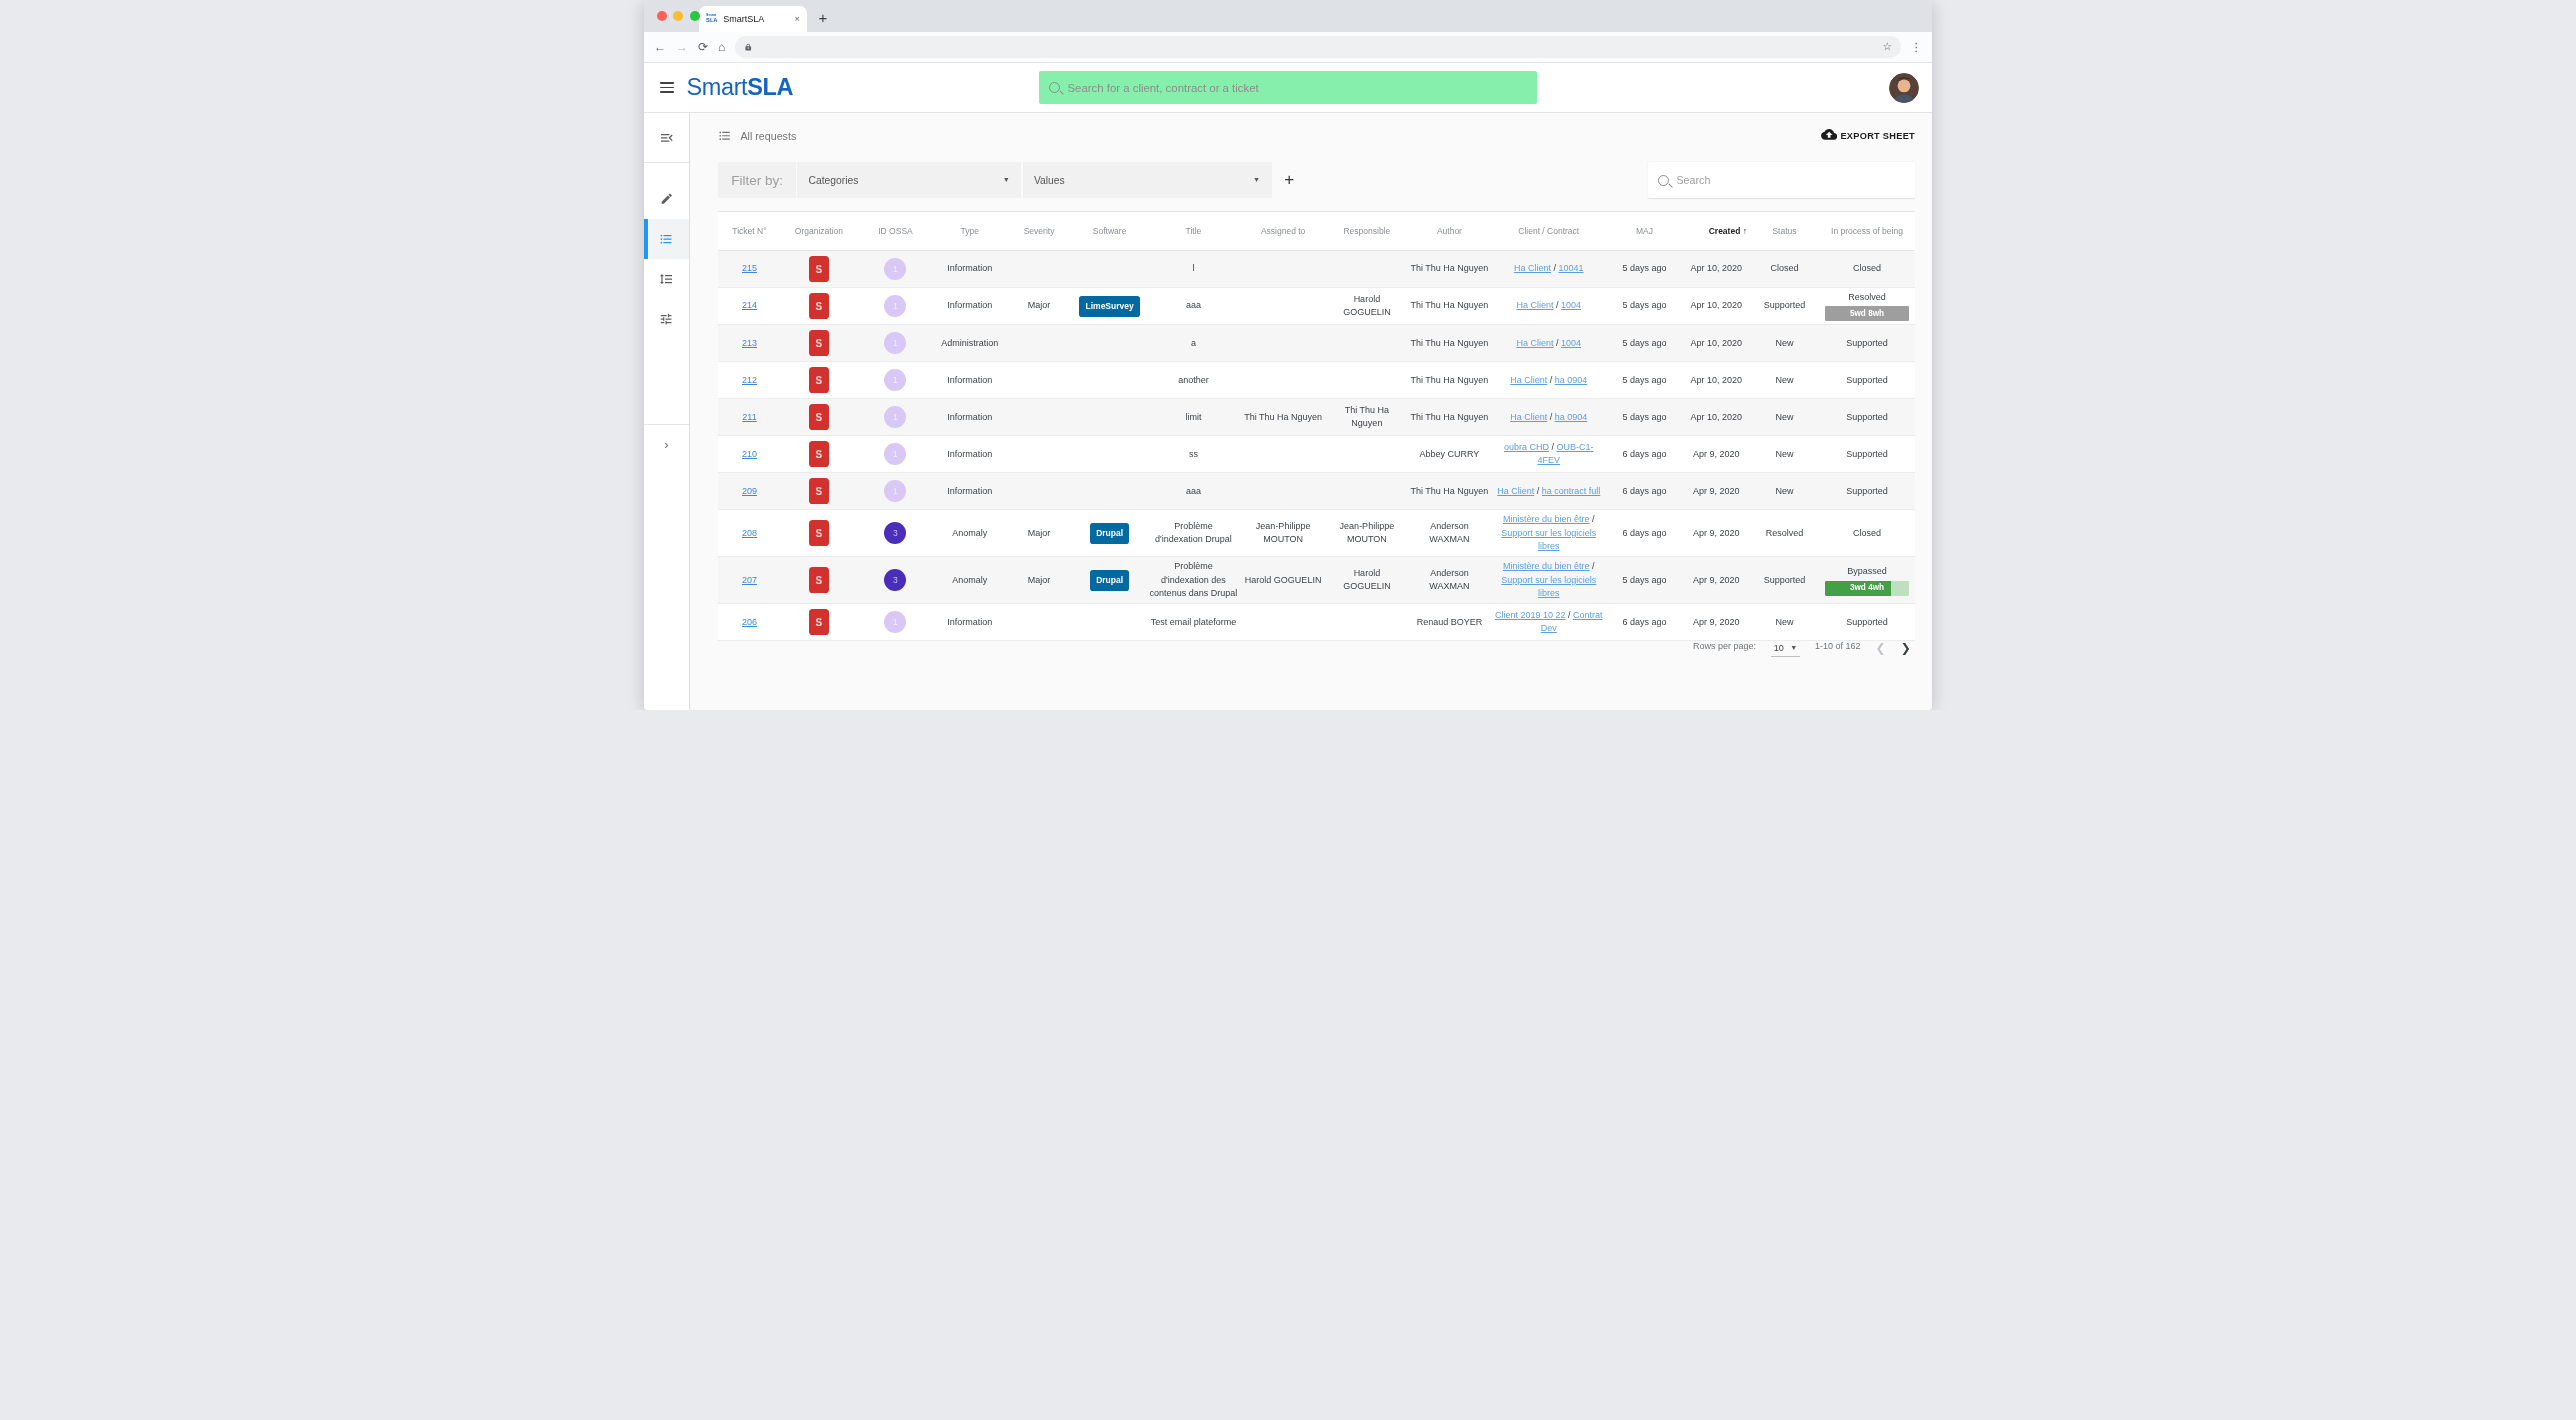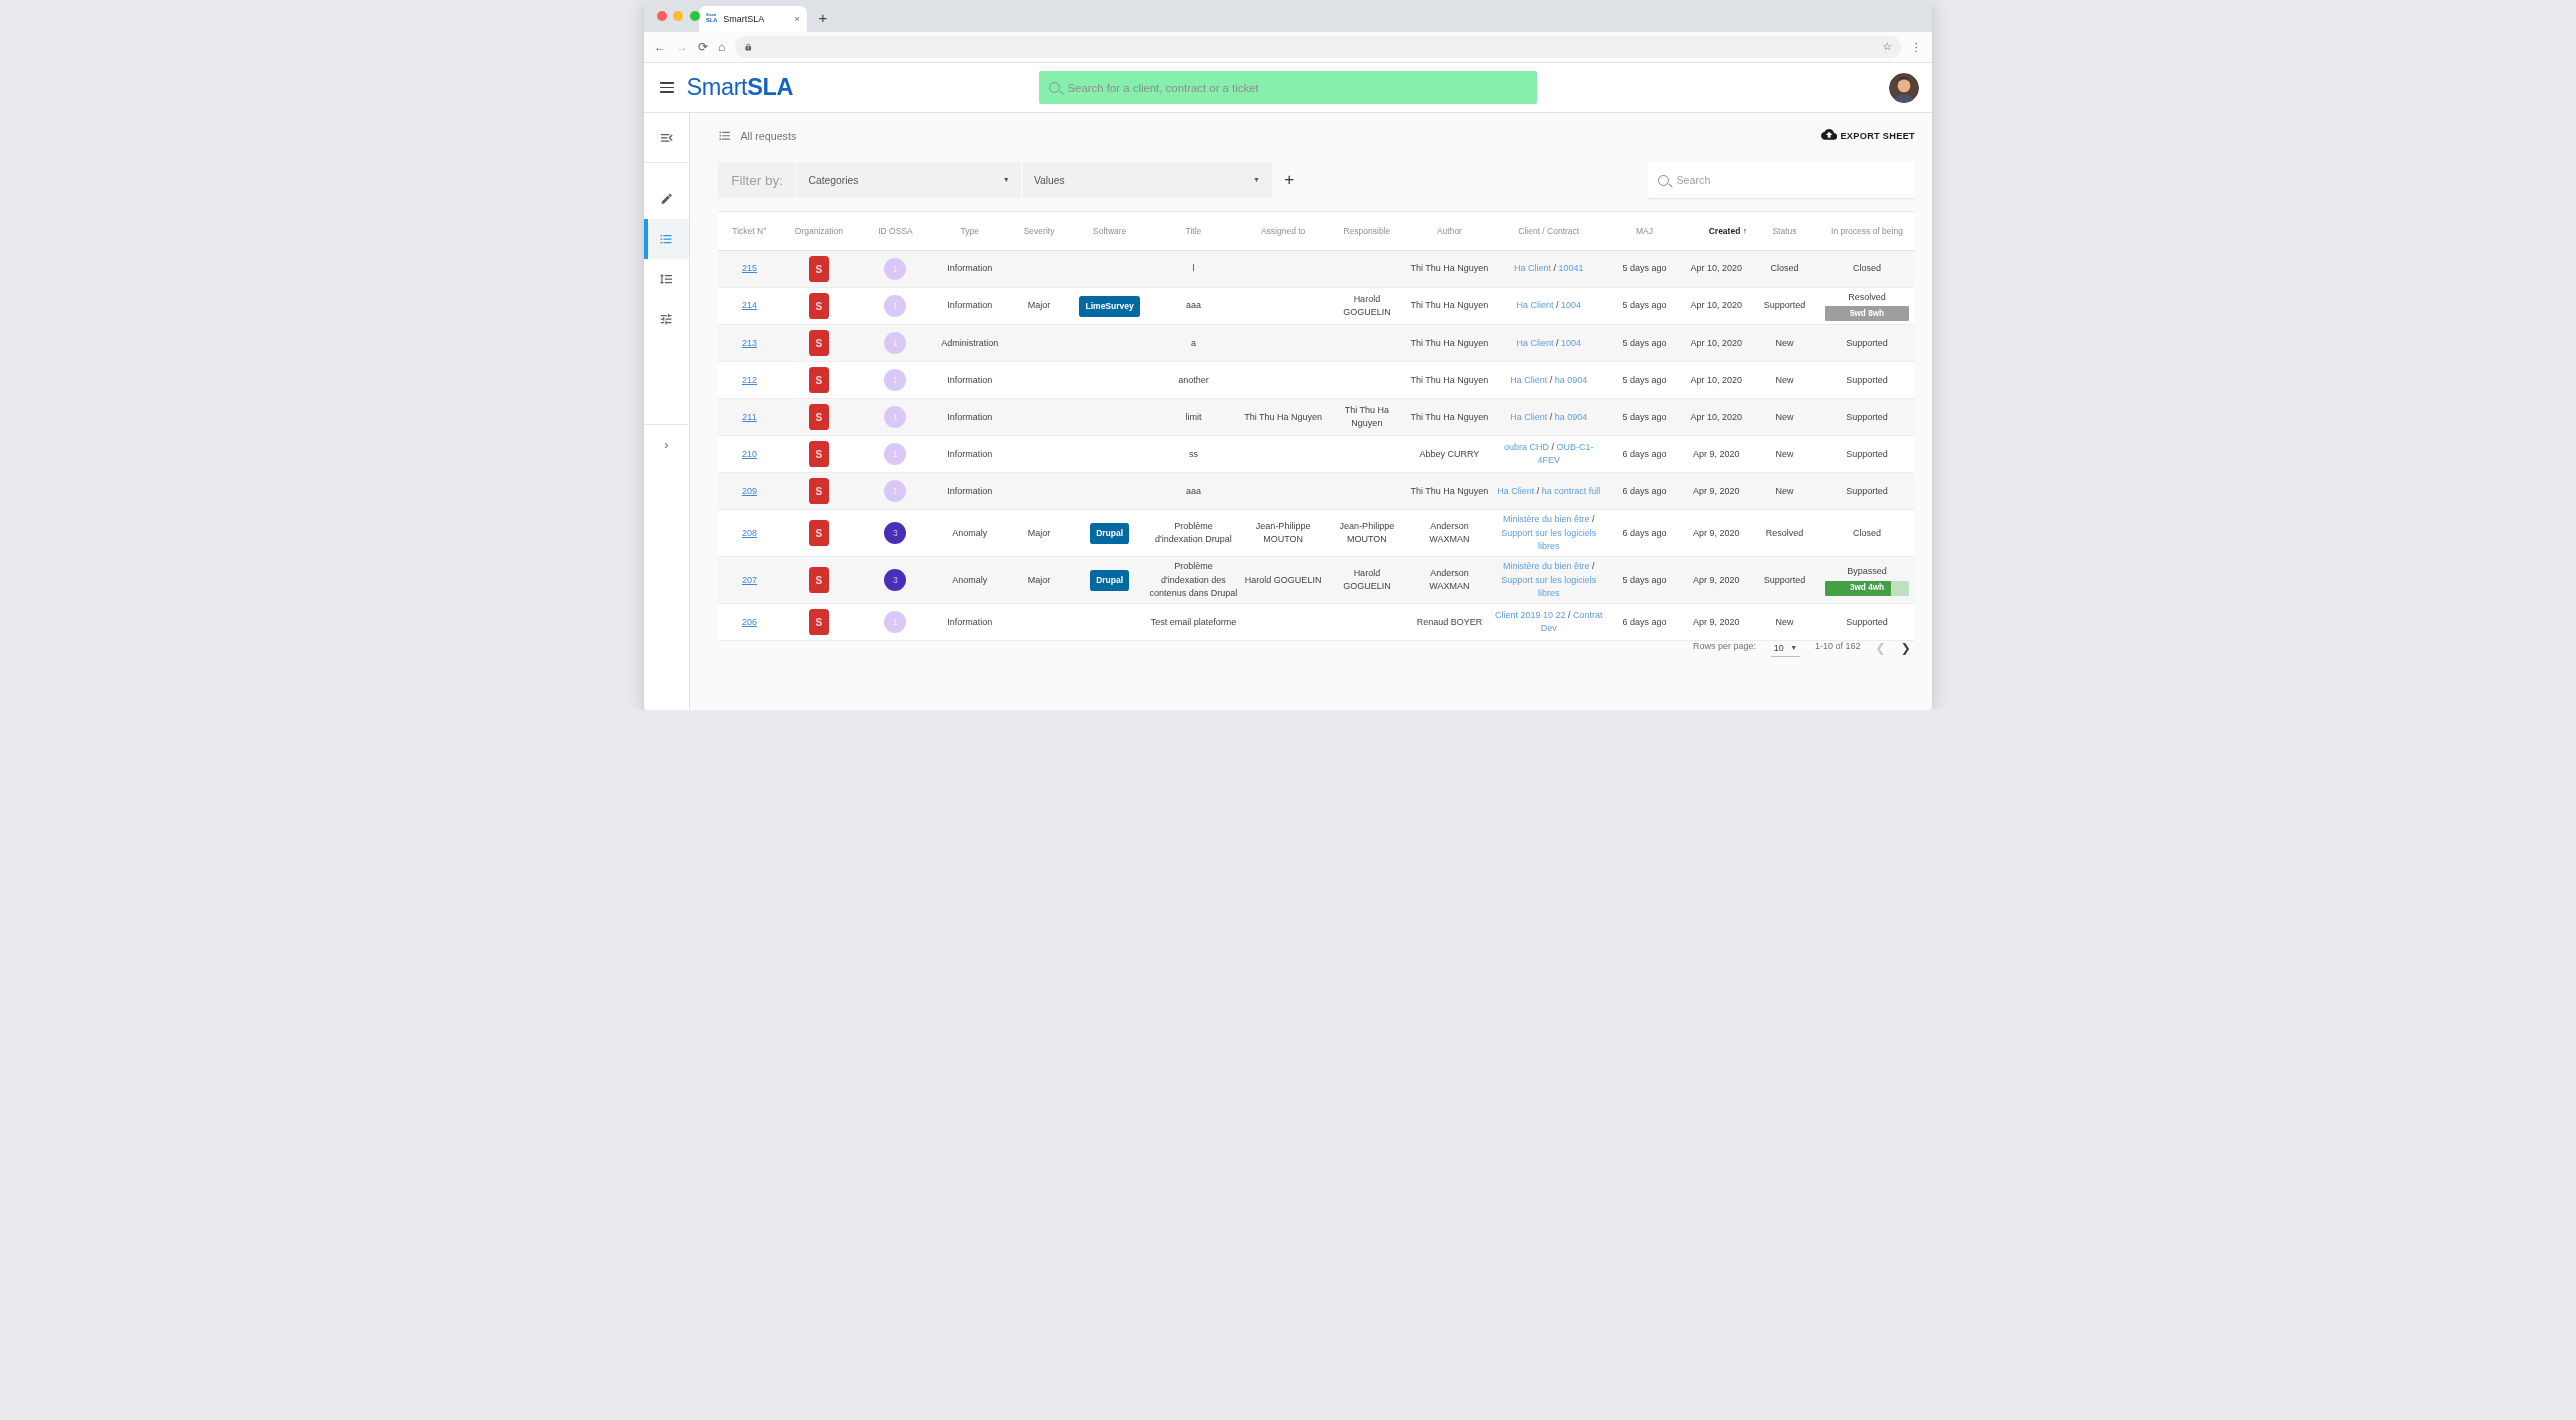--- a/index.html
+++ b/index.html
@@ -71,21 +71,21 @@
   .trow.head { border-top:0.7px solid #e4e4e4; border-bottom:0.7px solid #e4e4e4; background:#fff; min-height:40px; }
   .trow.data { min-height:37px; border-bottom:0.7px solid #ececec; background:#fff; }
   .trow.data.alt { background:#f6f6f7; }
   .cell { padding:2.8px 2.8px; text-align:center; font-size:9px; color:#3f4347; line-height:1.5; overflow:hidden; }
   .head .cell { font-size:8.5px; color:#8b8f93; }
   .head .cell.sorted { color:#1f1f1f; font-weight:bold;text-align:right; }
   .c0{width:5.2%}.c1{width:6.4%}.c2{width:6.4%}.c3{width:6.0%}.c4{width:5.6%}
   .c5{width:6.2%}.c6{width:7.8%}.c7{width:7.2%}.c8{width:6.8%}.c9{width:7.0%}
   .c10{width:9.6%}.c11{width:6.4%}.c12{width:5.6%}.c13{width:5.8%}.c14{width:8.0%}
   a.tlink { color:#3e86d6; text-decoration:underline; font-size:9px; }
-  a.clink { color:#5b9fe0; }
+  a.clink { color:#5b9fe0; text-decoration:underline; }
   .sbadge { display:inline-flex; align-items:center; justify-content:center; width:20.6px; height:26px; border-radius:3.6px; background:#d2312e; color:#f6d3d3; font-size:10px; font-weight:bold; }
   .ossa { display:inline-flex; align-items:center; justify-content:center; width:22px; height:22px; border-radius:50%; font-size:8.5px; }
   .ossa.light { background:#d9c8f5; color:#f3eefc; }
   .ossa.dark { background:#4a2db8; color:#cdc3ef; }
   .swbadge { display:inline-block; background:#0369a1; color:#fff; font-weight:bold; font-size:8.5px; padding:4.3px 6.4px; border-radius:2.8px; }
   .procbar { margin:2.1px auto 0; width:84px; height:15px; border-radius:1.4px; position:relative; overflow:hidden; }
   .procbar .track { position:absolute; inset:0; }
   .procbar .fill { position:absolute; left:0; top:0; bottom:0; }
   .procbar.gray .track{background:#9e9e9e}.procbar.gray .fill{background:#9e9e9e}
   .procbar.green .track{background:#bfe0c0}.procbar.green .fill{background:#43a047}

